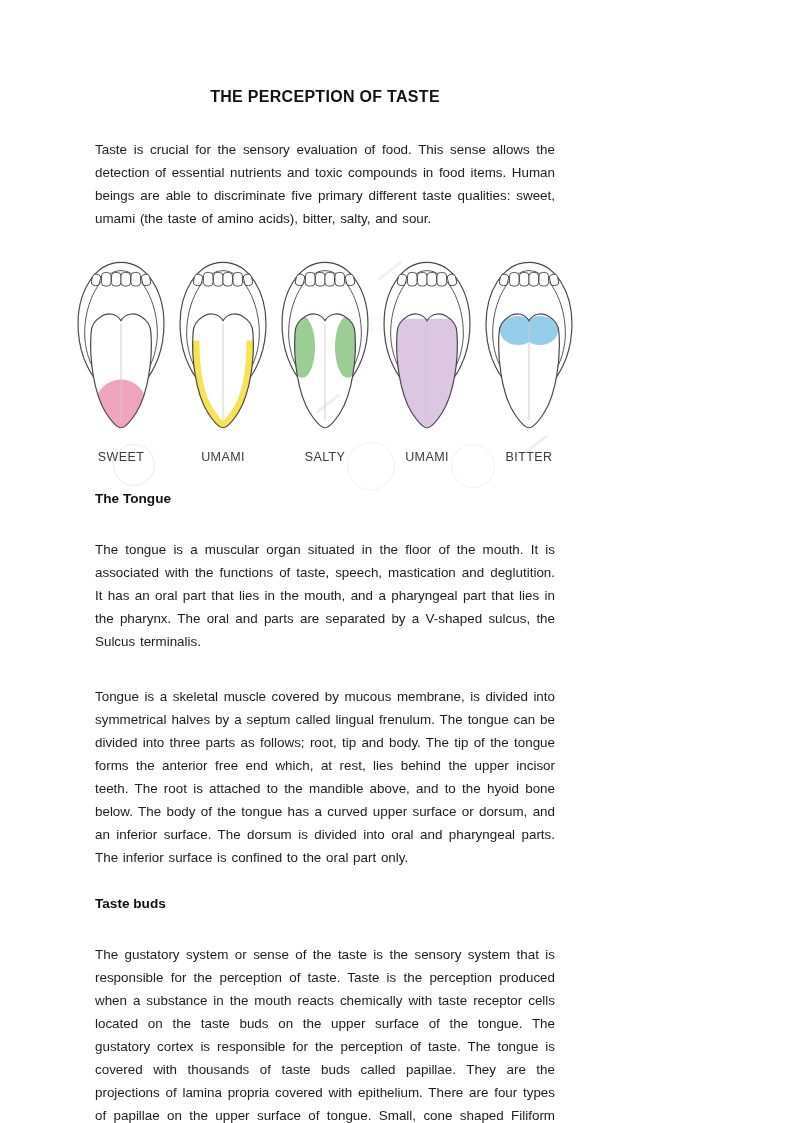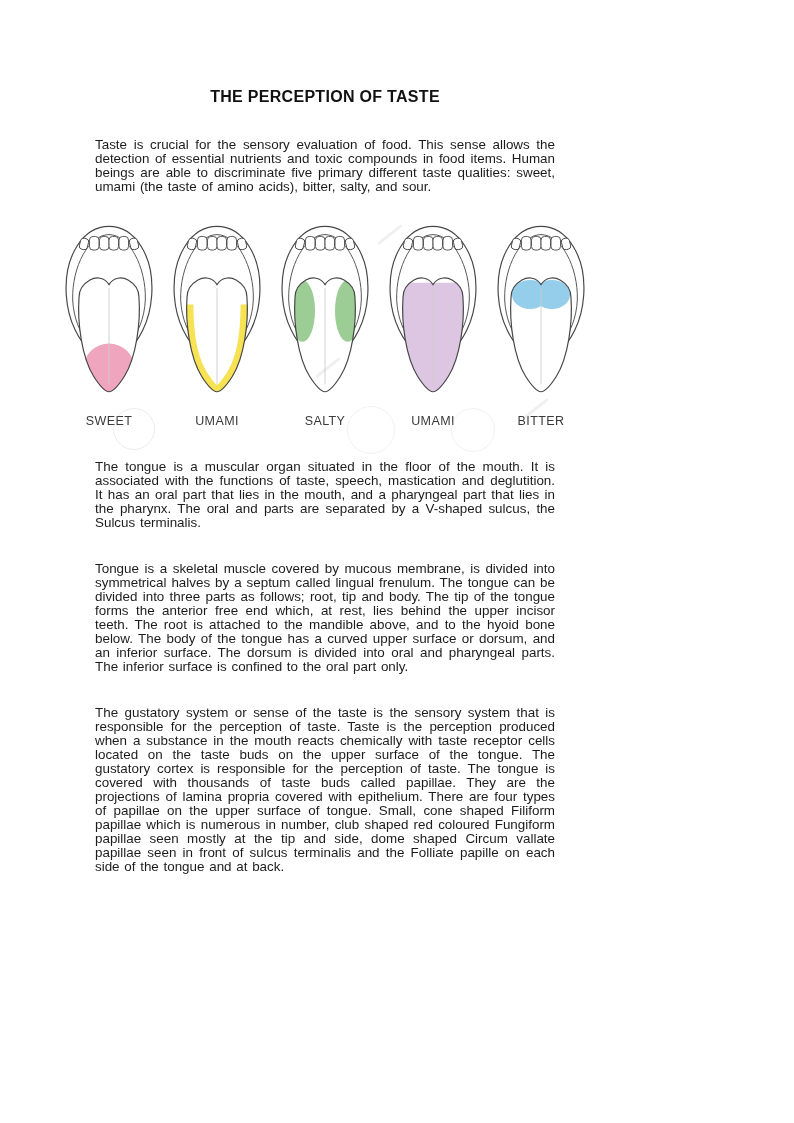--- a/index.html
+++ b/index.html
@@ -18,39 +18,39 @@
   h1.doc-title {
     font-size: 16px;
     font-weight: bold;
     text-align: center;
     letter-spacing: 0.3px;
     color: #111;
     margin-bottom: 20px;
   }
   p.body-text {
     font-size: 13.4px;
-    line-height: 14px;
+    line-height: 23px;
     text-align: justify;
     word-spacing: 1px;
     margin-bottom: 15px;
     color: #1c1c1c;
     margin-top: 32px;
   }
   h2.section-heading {
     font-size: 13.6px;
     font-weight: bold;
     color: #111;
     margin: 27px 0 16px 0;
   }
   .figure-row {
     position: relative;
     display: flex;
     justify-content: center;
     align-items: flex-start;
-    gap: 8px;
+    gap: 2px;
     margin: 27px 0 22px 0;
   }
   figure.taste-fig {
     width: 100px;
     display: flex;
     flex-direction: column;
     align-items: center;
   }
   figure.taste-fig figcaption {
     margin-top: 11px;
@@ -229,18 +229,20 @@
               <ellipse cx="43" cy="81" rx="20" ry="16" fill="#94CEEA"></ellipse>
               <ellipse cx="67" cy="81" rx="20" ry="16" fill="#94CEEA"></ellipse>
             </g>
   <path d="M55,70 C50,62 41,61 34,65 C27,69 22,76 22,84 C20,112 25,150 38,171 C45,182 50,188 55,188 C60,188 65,182 72,171 C85,150 90,112 88,84 C88,76 83,69 76,65 C69,61 60,62 55,70 Z" fill="none" stroke="#474747" stroke-width="1.3"></path>
   <line x1="55" y1="74" x2="55" y2="180" stroke="#cccccc" stroke-width="1"></line>
 </svg></div>
       <figcaption>BITTER</figcaption>
     </figure>
   </div>
 
+  <h2 class="section-heading">The Tongue</h2>
   <p class="body-text">The tongue is a muscular organ situated in the floor of the mouth. It is associated with the functions of taste, speech, mastication and deglutition. It has an oral part that lies in the mouth, and a pharyngeal part that lies in the pharynx. The oral and parts are separated by a V-shaped sulcus, the Sulcus terminalis.</p>
   <p class="body-text">Tongue is a skeletal muscle covered by mucous membrane, is divided into symmetrical halves by a septum called lingual frenulum. The tongue can be divided into three parts as follows; root, tip and body. The tip of the tongue forms the anterior free end which, at rest, lies behind the upper incisor teeth. The root is attached to the mandible above, and to the hyoid bone below. The body of the tongue has a curved upper surface or dorsum, and an inferior surface. The dorsum is divided into oral and pharyngeal parts. The inferior surface is confined to the oral part only.</p>
 
+  <h2 class="section-heading">Taste buds</h2>
   <p class="body-text">The gustatory system or sense of the taste is the sensory system that is responsible for the perception of taste. Taste is the perception produced when a substance in the mouth reacts chemically with taste receptor cells located on the taste buds on the upper surface of the tongue. The gustatory cortex is responsible for the perception of taste. The tongue is covered with thousands of taste buds called papillae. They are the projections of lamina propria covered with epithelium. There are four types of papillae on the upper surface of tongue. Small, cone shaped Filiform papillae which is numerous in number, club shaped red coloured Fungiform papillae seen mostly at the tip and side, dome shaped Circum vallate papillae seen in front of sulcus terminalis and the Folliate papille on each side of the tongue and at back.</p>
 
 </div>
 
 </body></html>

